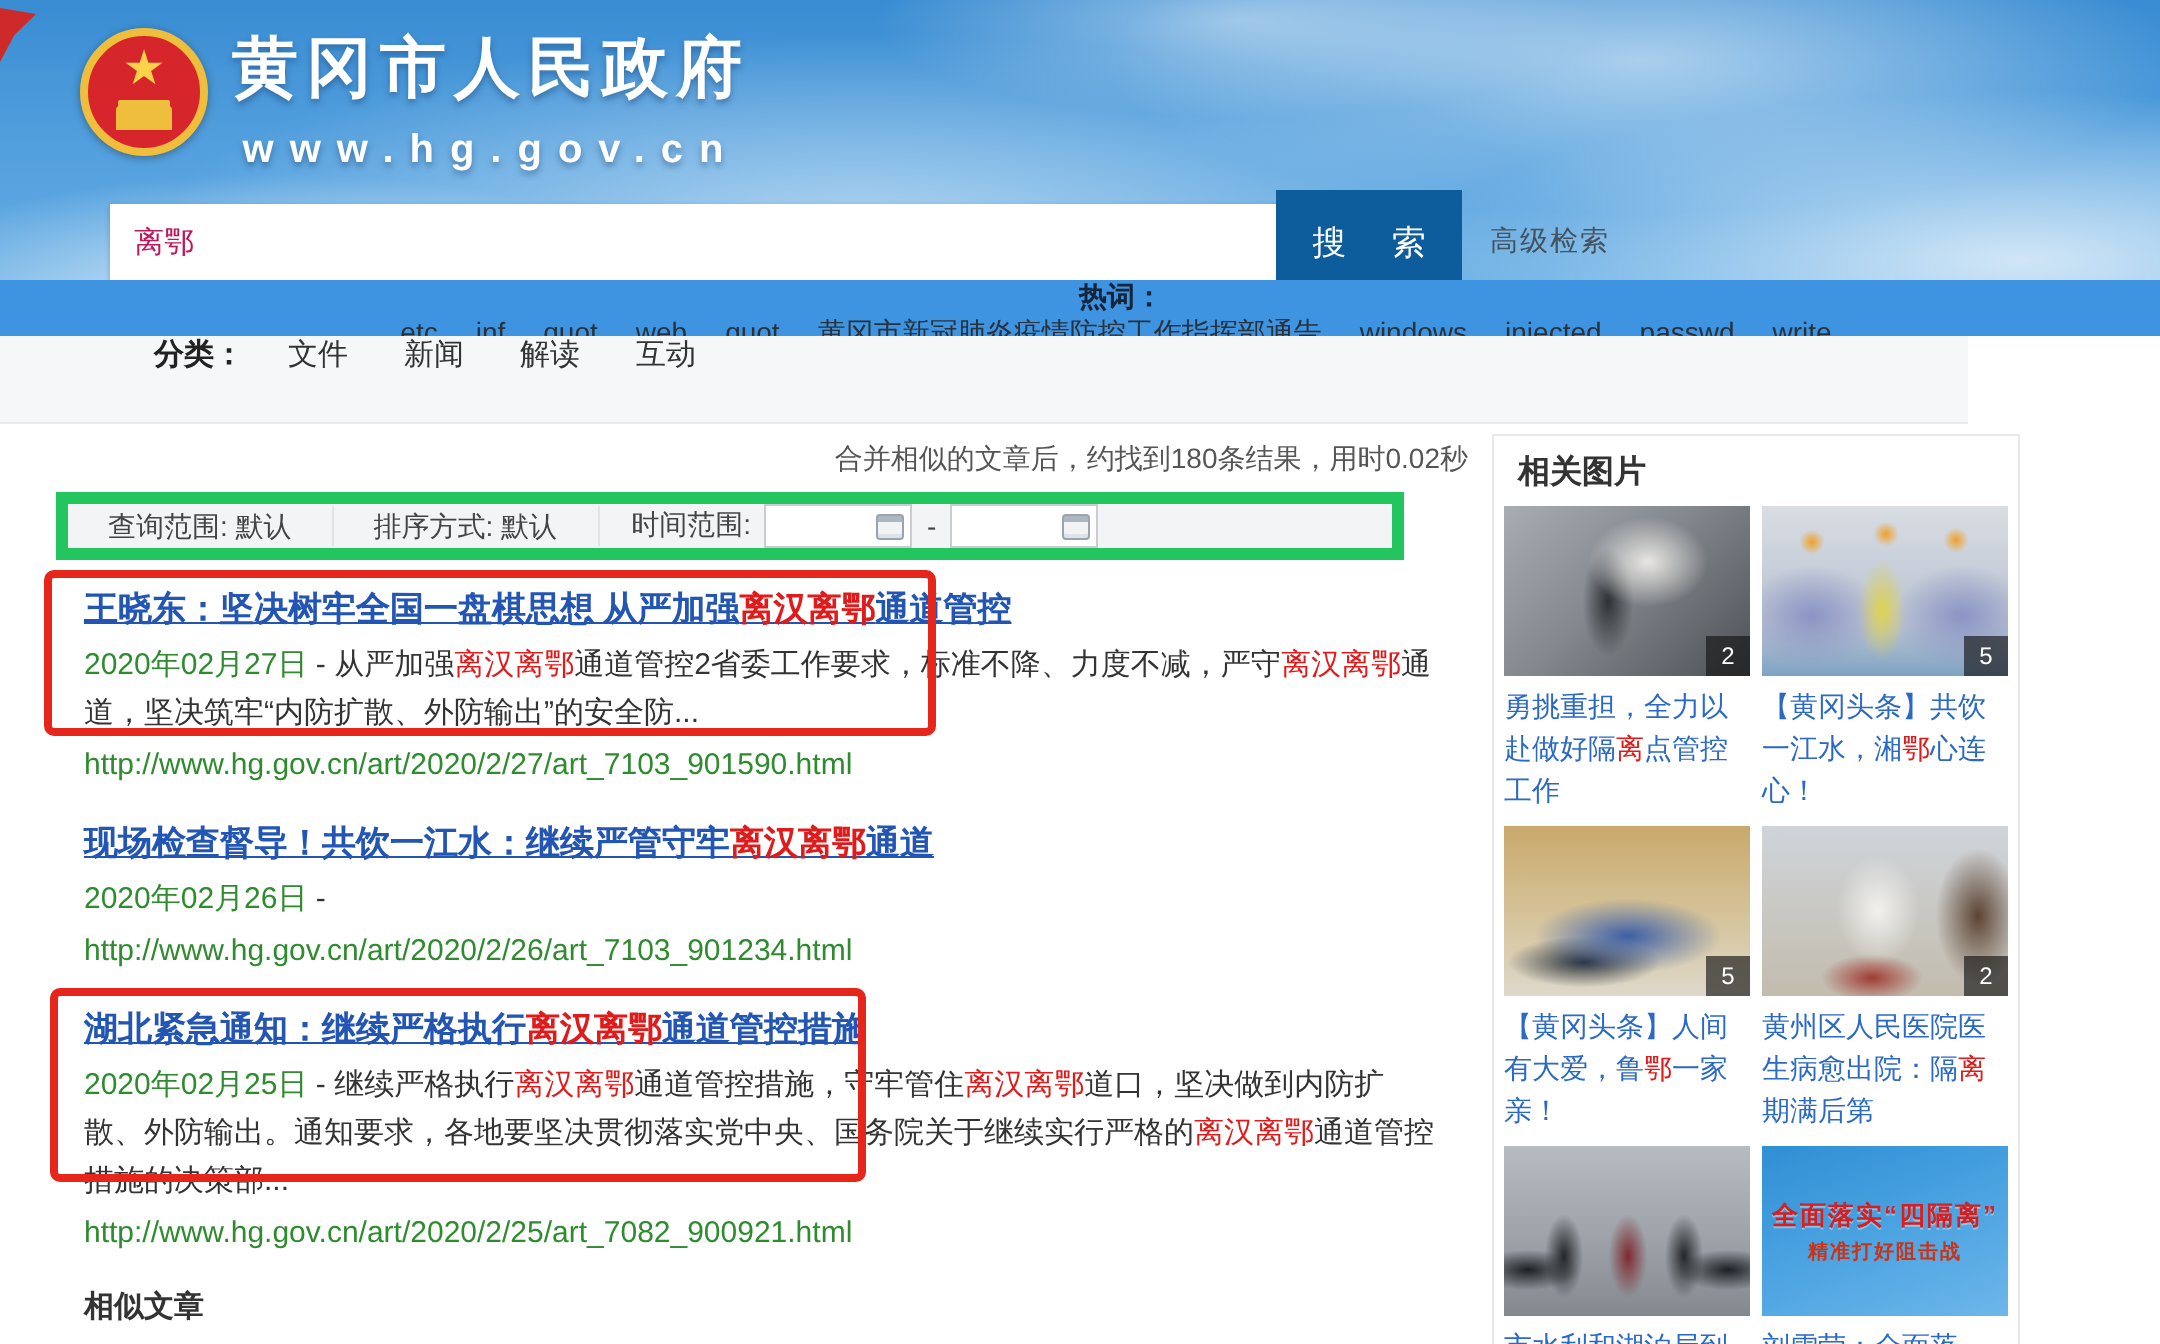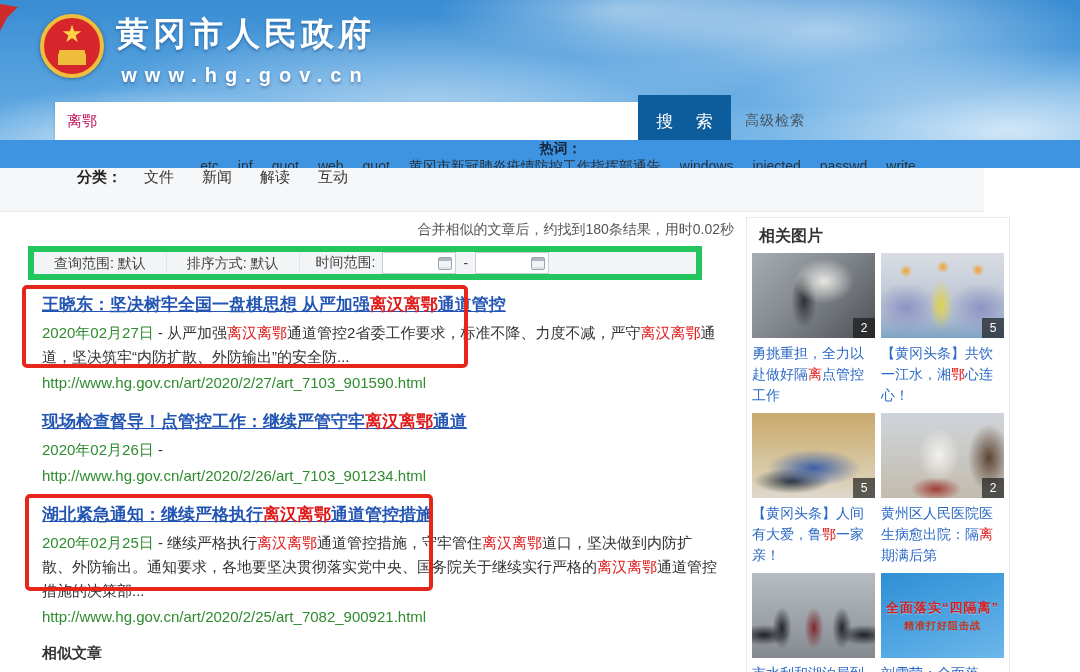--- a/index.html
+++ b/index.html
@@ -168,21 +168,21 @@
       </span>
     </div>
     <div class="results" id="results">
         <div class="result">
           <div class="redbox box-a"></div>
           <a class="rtitle" href="#"><span>王晓东：坚决树牢全国一盘棋思想 从严加强</span><span class="hl">离汉离鄂</span><span>通道管控</span></a>
           <div class="rbody"><span class="rdate">2020年02月27日</span><span> - 从严加强</span><span class="hl">离汉离鄂</span><span>通道管控2省委工作要求，标准不降、力度不减，严守</span><span class="hl">离汉离鄂</span><span>通道，坚决筑牢“内防扩散、外防输出”的安全防...</span></div>
           <div class="rurl">http://www.hg.gov.cn/art/2020/2/27/art_7103_901590.html</div>
         </div>
         <div class="result">
-          <a class="rtitle" href="#"><span>现场检查督导！点管控工作：继续严管守牢</span><span class="hl">离汉离鄂</span><span>通道</span></a>
+          <a class="rtitle" href="#"><span>现场检查督导！共饮一江水：继续严管守牢</span><span class="hl">离汉离鄂</span><span>通道</span></a>
           <div class="rbody"><span class="rdate">2020年02月26日</span><span> -</span></div>
           <div class="rurl">http://www.hg.gov.cn/art/2020/2/26/art_7103_901234.html</div>
         </div>
         <div class="result">
           <div class="redbox box-b"></div>
           <a class="rtitle" href="#"><span>湖北紧急通知：继续严格执行</span><span class="hl">离汉离鄂</span><span>通道管控措施</span></a>
           <div class="rbody"><span class="rdate">2020年02月25日</span><span> - 继续严格执行</span><span class="hl">离汉离鄂</span><span>通道管控措施，守牢管住</span><span class="hl">离汉离鄂</span><span>道口，坚决做到内防扩散、外防输出。通知要求，各地要坚决贯彻落实党中央、国务院关于继续实行严格的</span><span class="hl">离汉离鄂</span><span>通道管控措施的决策部...</span></div>
           <div class="rurl">http://www.hg.gov.cn/art/2020/2/25/art_7082_900921.html</div>
         </div>
         <div class="similar-label">相似文章</div>

